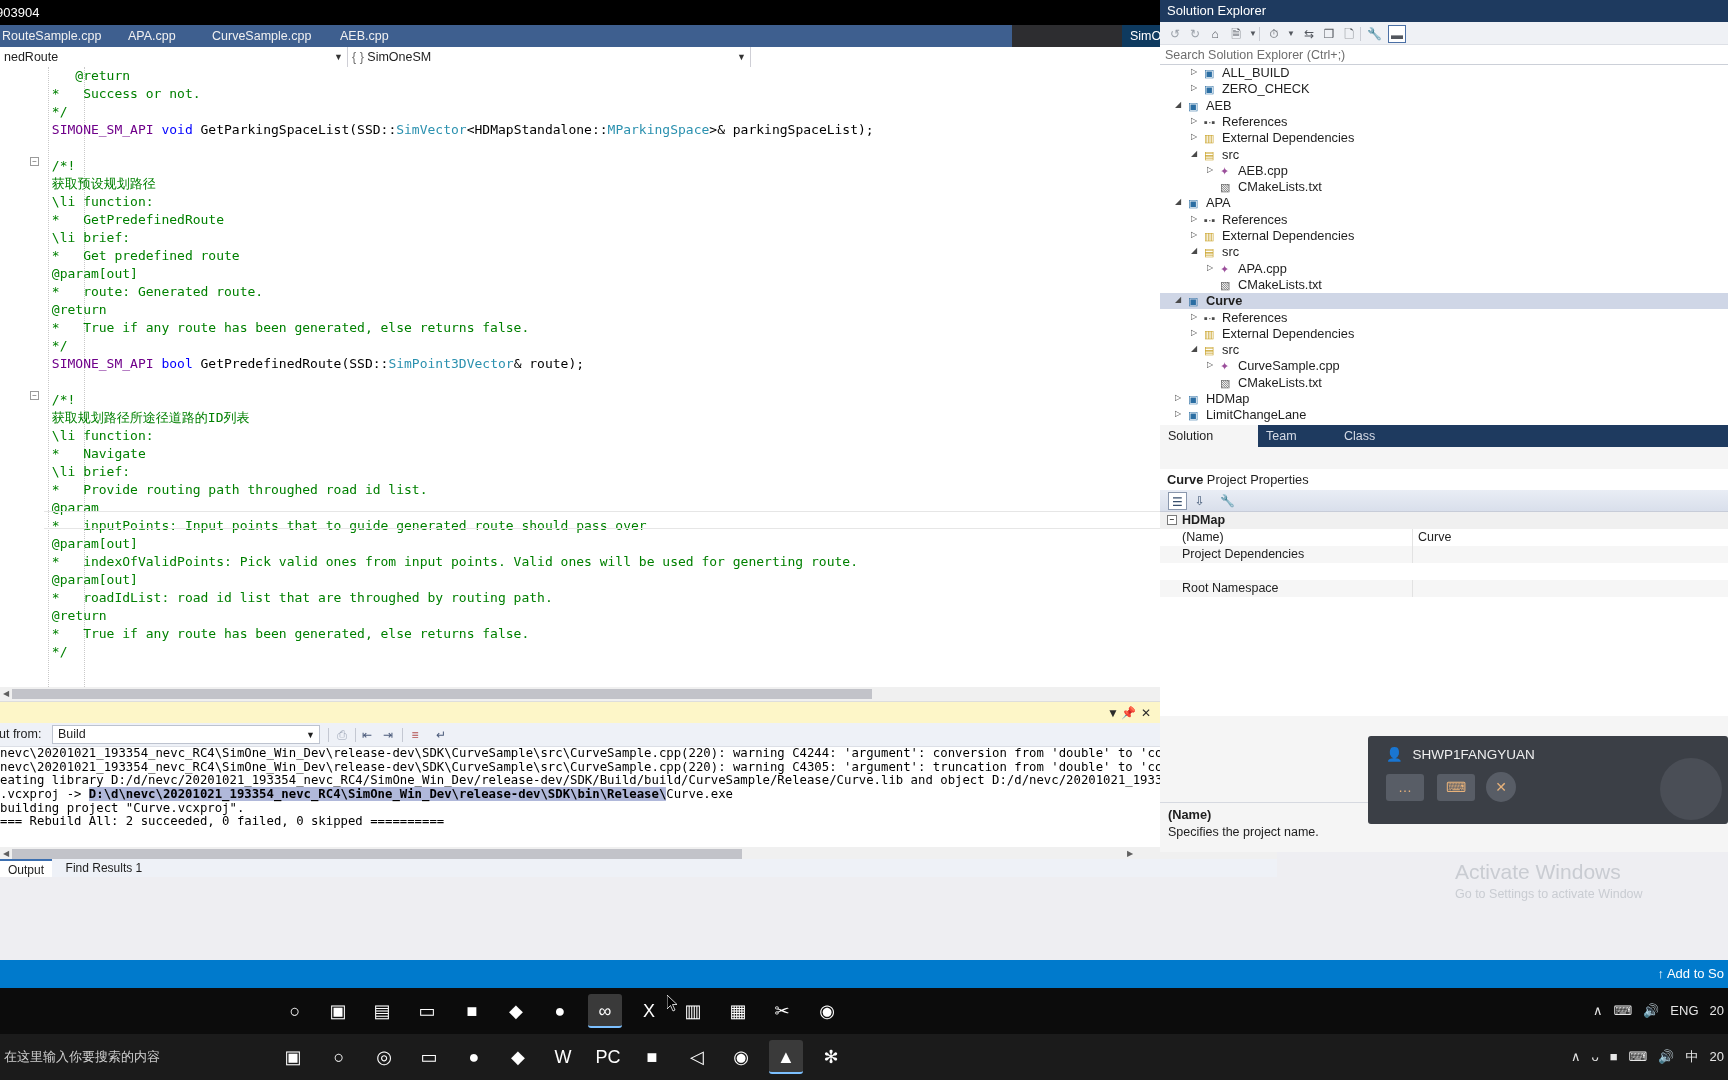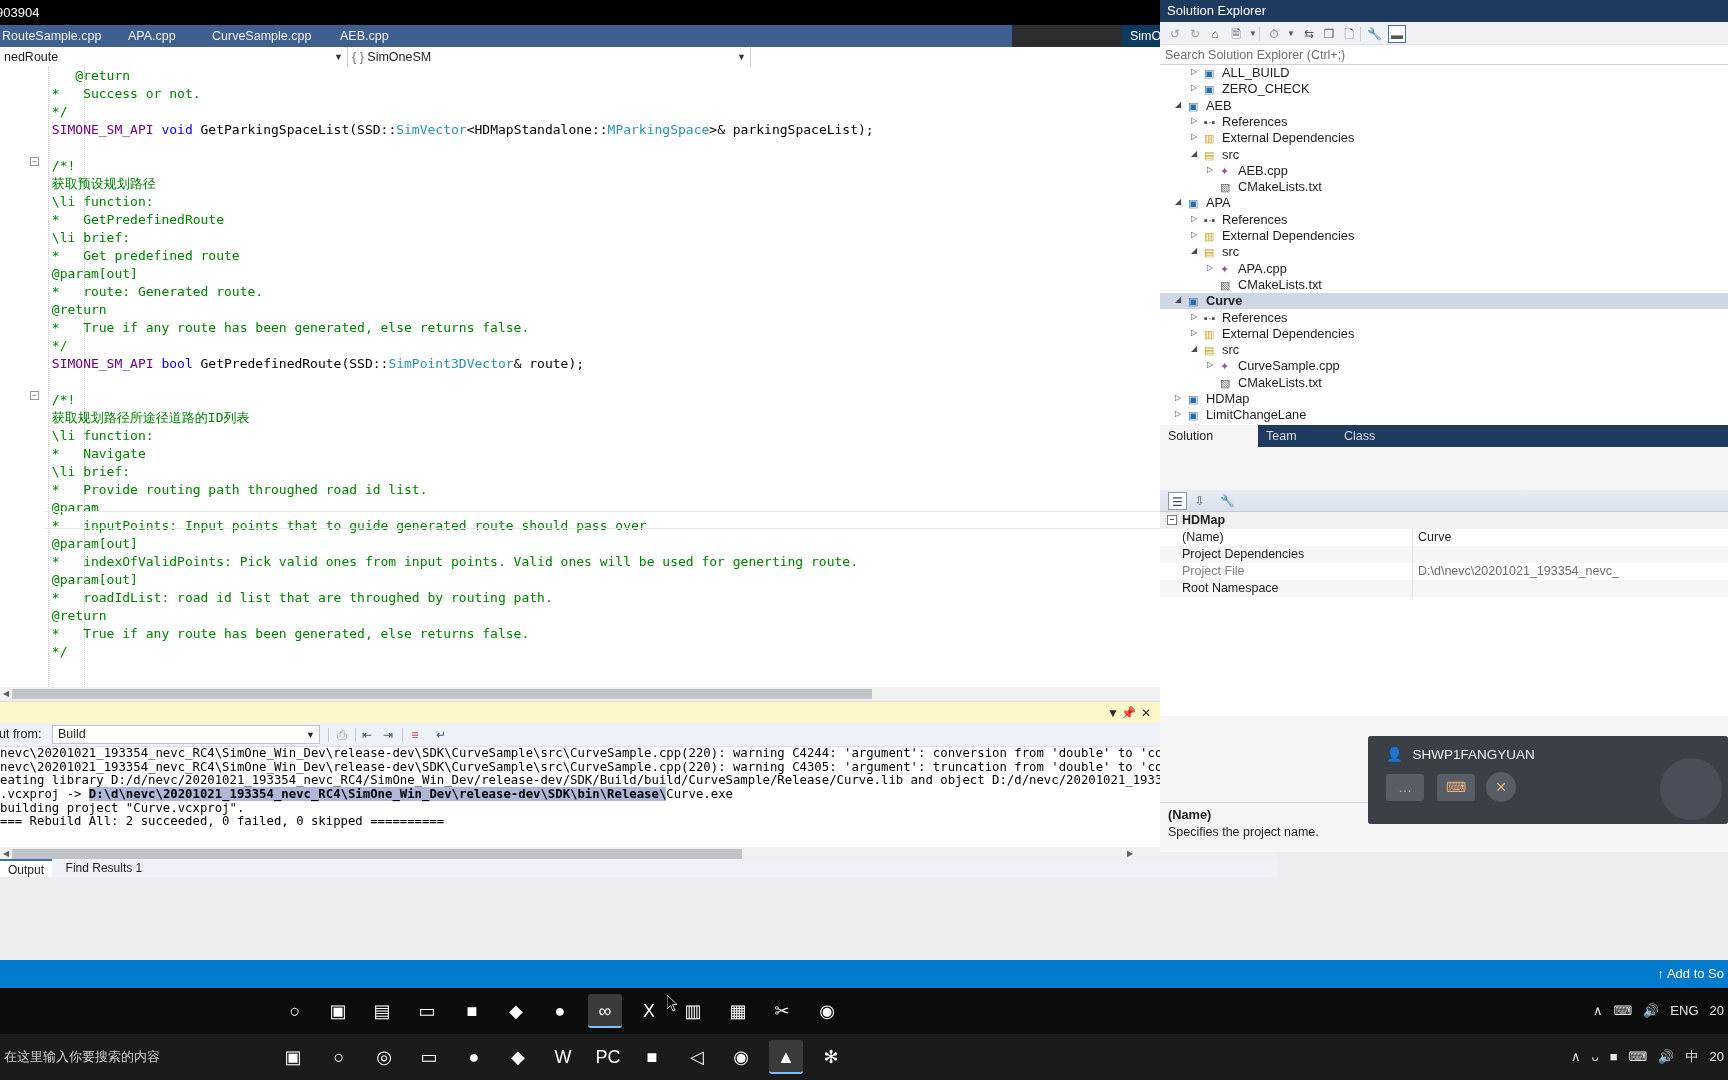--- a/index.html
+++ b/index.html
@@ -611,41 +611,41 @@
       </div>
 
     <div class="se-tabs" id="se-tabs">
         <div class="se-tab sel" style="left: 0px; width: 98px;"><span>Solution Explorer</span></div>
         <div class="se-tab" style="left: 98px; width: 78px;"><span>Team Explorer</span></div>
         <div class="se-tab" style="left: 176px; width: 68px;"><span>Class View</span></div>
       </div>
   </div>
 
   <div class="props">
+    <div class="props-sub">
+      <b>Curve</b>
+      <span>Project Properties</span>
+    </div>
     <div class="props-tb">
       <div class="props-tb-btn" style="left:8px;border:1px solid #8a97ad;background:#fff;">☰</div>
       <div class="props-tb-btn" style="left:30px">⇩</div>
       <div class="props-tb-btn" style="left:58px">🔧</div>
     </div>
     <div class="props-grid" id="props-grid">
       <div class="pg-row pg-cat" style="top:0">
         <span class="exp">−</span>
         <span>HDMap</span>
       </div>
     <div class="pg-row" style="top: 17px;">
           <div class="pg-name">(Name)</div>
           <div class="pg-val">Curve</div>
         </div>
         <div class="pg-row alt" style="top: 34px;">
           <div class="pg-name">Project Dependencies</div>
           <div class="pg-val"></div>
-        </div>
-        <div class="pg-row" style="top: 51px;">
-          <div class="pg-name dim">Project File</div>
-          <div class="pg-val dim" style="color: rgb(108, 108, 108);">D:\d\nevc\20201021_193354_nevc_</div>
         </div>
         <div class="pg-row alt" style="top: 68px;">
           <div class="pg-name">Root Namespace</div>
           <div class="pg-val"></div>
         </div>
       </div>
     <div class="props-desc">
       <div class="h">(Name)</div>
       <div class="d">Specifies the project name.</div>
     </div>
@@ -655,20 +655,24 @@
     <div class="popup-ghost"></div>
     <div class="popup-user">
       <span class="pico">👤</span>
       <span>SHWP1FANGYUAN</span>
     </div>
     <div class="popup-btn" style="left:18px">…</div>
     <div class="popup-btn" style="left:69px">⌨</div>
     <div class="popup-btn round" style="left:118px">✕</div>
   </div>
 
+  <div class="watermark">
+    <div class="t1">Activate Windows</div>
+    <div class="t2">Go to Settings to activate Window</div>
+  </div>
 
   <div class="statusbar">
     <div class="sb-right">
       <span>↑</span>
       <span>Add to So</span>
     </div>
   </div>
 
   <div class="taskbar1">
     <div id="tb1-icons">

